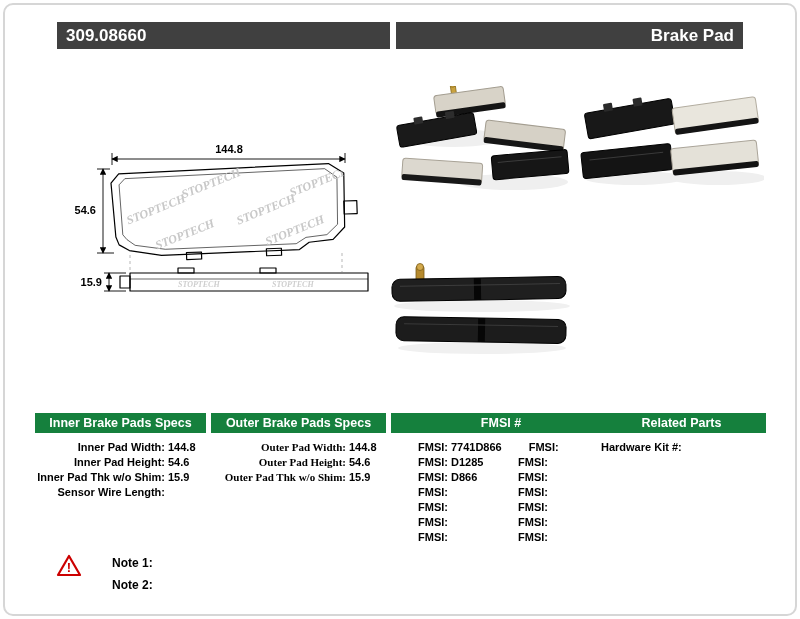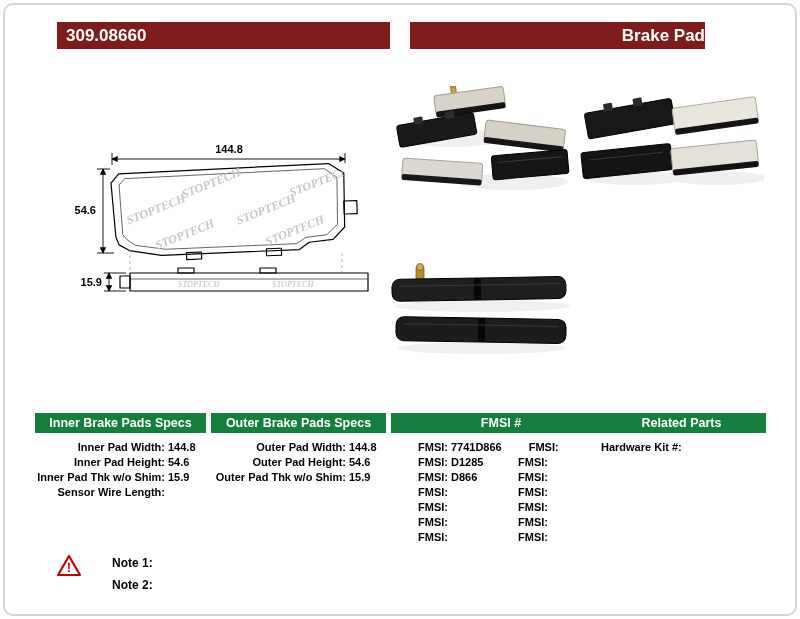--- a/index.html
+++ b/index.html
@@ -1,23 +1,23 @@
 <!DOCTYPE html>
 <html><head>
 <meta charset="utf-8">
 <style>
   html,body{margin:0;padding:0;background:#fff;}
   .page{position:relative;width:800px;height:619px;background:#fff;
         font-family:"Liberation Sans",sans-serif;color:#000;overflow:hidden;}
   .frame{position:absolute;inset:3px;border:2px solid #d6d6d6;border-radius:10px;pointer-events:none;}
 
-  .hbar{position:absolute;top:22px;height:27px;background:#7f1d1d;color:#fff;
+  .hbar{position:absolute;top:22px;height:27px;background:#404040;color:#fff;
         font-weight:bold;font-size:17px;line-height:27px;box-sizing:border-box;}
   #bar-part{left:57px;width:333px;padding-left:9px;}
-  #bar-product{left:410px;width:295px;text-align:right;}
+  #bar-product{left:396px;width:347px;text-align:right;padding-right:9px;}
 
   .figure{position:absolute;}
   #drawing{left:60px;top:133px;width:320px;height:185px;}
   #photo1{left:393px;top:86px;width:178px;height:108px;}
   #photo2{left:578px;top:90px;width:186px;height:98px;}
   #photo3{left:388px;top:262px;width:188px;height:106px;}
 
   .col-header{position:absolute;top:413px;height:20px;background:#15803d;color:#fff;
         font-weight:bold;font-size:12.5px;line-height:20px;text-align:center;}
   #h-inner{left:35px;width:171px;}
@@ -26,21 +26,21 @@
   #h-related{left:597px;width:169px;}
 
   .spec-col{position:absolute;top:440px;font-size:11px;font-weight:bold;}
   #col-inner{left:35px;width:171px;}
   #col-outer{left:211px;width:175px;}
   #col-fmsi{left:391px;width:200px;}
   #col-related{left:601px;width:169px;}
 
   .spec-row{display:flex;height:15px;line-height:15px;}
   #col-inner .lbl{width:130px;text-align:right;}
-  #col-outer .lbl{width:135px;text-align:right;}
+  #col-outer .lbl{width:135px;text-align:right;font-family:Liberation Serif, serif;}
   .spec-row .val{margin-left:3px;}
 
   .fmsi-row{display:flex;height:15px;line-height:15px;}
   .fmsi-pair{display:flex;width:104px;margin-left:27px;}
   .fmsi-pair .lbl{margin-right:3px;}
 
   #col-related .spec-row .lbl{text-align:center;}
 
   .note-tri{position:absolute;left:56px;top:554px;width:26px;height:23px;}
   .note-line{position:absolute;left:112px;font-size:12px;font-weight:bold;}

